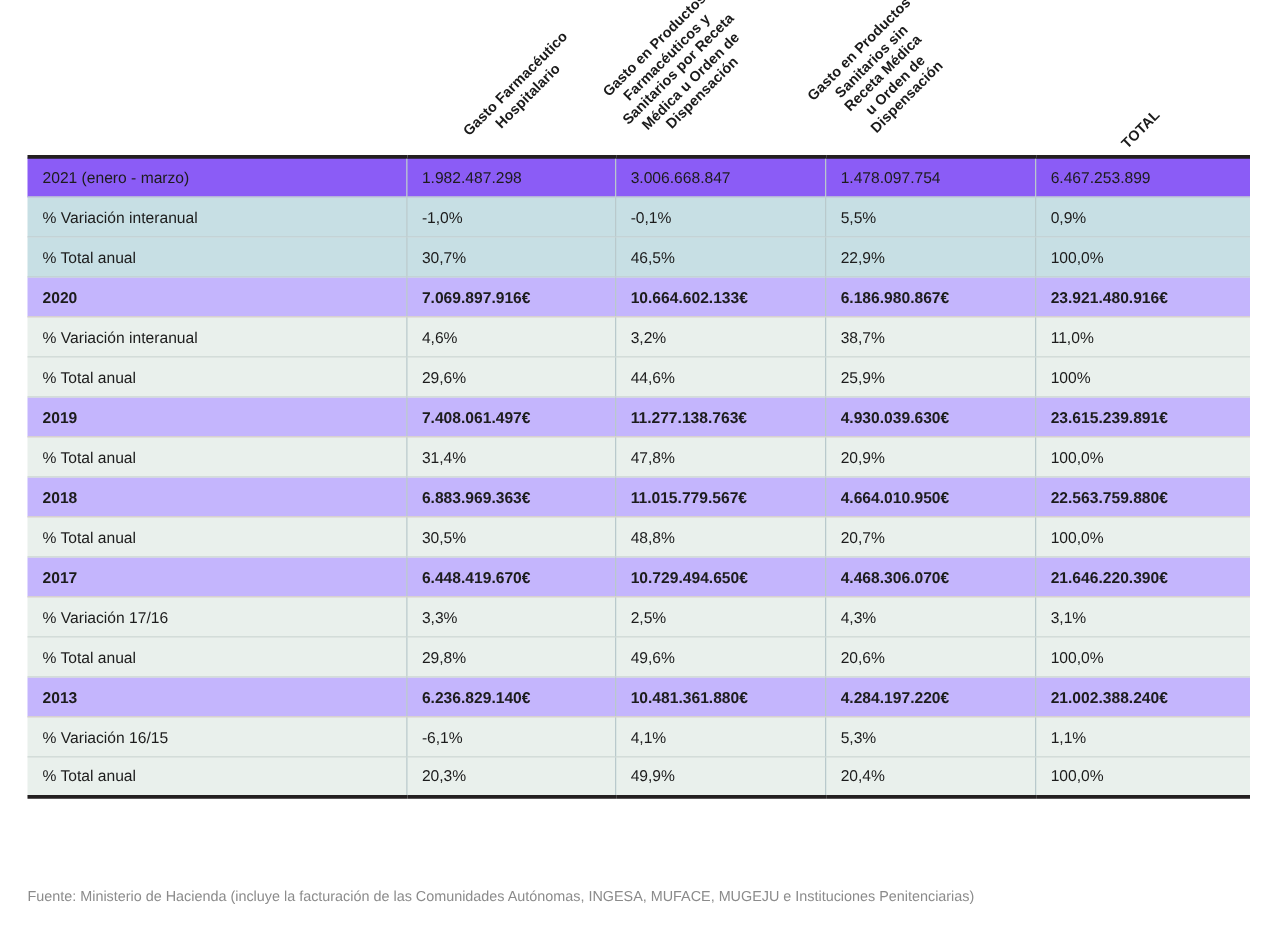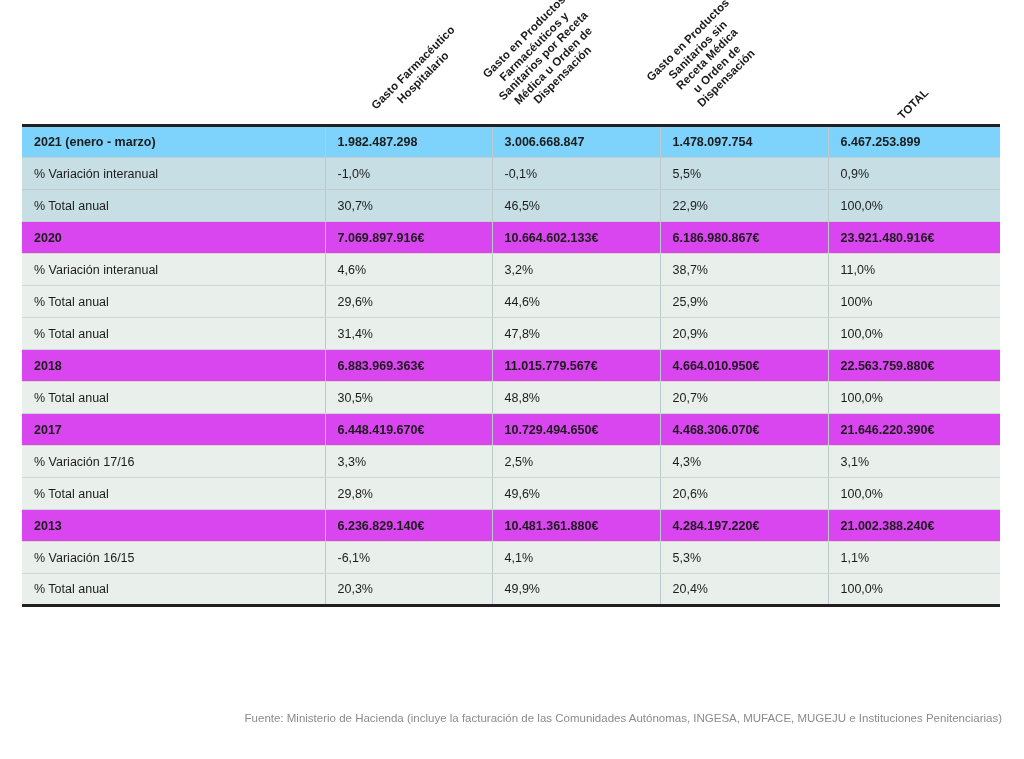--- a/index.html
+++ b/index.html
@@ -71,39 +71,39 @@
     border-bottom: 1px solid #c2cfd1;
     white-space: nowrap;
   }
   table.data td:last-child { border-right: none; }
 
   
   table.data tr.first-row td { border-top: 3px solid #231f20; }
   table.data tr.last-row  td { border-bottom: 3px solid #231f20; }
 
   
-  tr.blue-head td { background: #7dd3fc; font-weight: bold; }
+  tr.blue-head td { background: #8b5cf6; font-weight: normal; }
   tr.blue-sub  td { background: #c7dfe4; }
 
   
-  tr.year-head td { background: #d946ef; font-weight: bold; border-bottom-color: #ddd9c4; }
+  tr.year-head td { background: #c4b5fd; font-weight: bold; border-bottom-color: #ddd9c4; }
   
   tr.sub td { background: #e9f0ec; border-bottom-color: #ccd6d2; }
 
   
   .notes {
     position: absolute;
     left: 22px;
     top: 708px;
     width: 980px;
     font-size: 11.5px;
     color: #8b8b8b;
     line-height: 21px;
   }
-  .notes div { white-space: nowrap; text-align: right; }
+  .notes div { white-space: nowrap; }
 </style>
 </head>
 <body>
 
 <div class="page">
 
   <div class="headers">
     <div class="col-head" style="left:388px;">
         <span class="l">Gasto Farmacéutico</span>
         <span class="l">Hospitalario</span>
@@ -172,20 +172,27 @@
             <td>38,7%</td>
             <td>11,0%</td>
           </tr>
           <tr class="sub">
             <td>% Total anual</td>
             <td>29,6%</td>
             <td>44,6%</td>
             <td>25,9%</td>
             <td>100%</td>
           </tr>
+          <tr class="year-head">
+            <td>2019</td>
+            <td>7.408.061.497€</td>
+            <td>11.277.138.763€</td>
+            <td>4.930.039.630€</td>
+            <td>23.615.239.891€</td>
+          </tr>
           <tr class="sub">
             <td>% Total anual</td>
             <td>31,4%</td>
             <td>47,8%</td>
             <td>20,9%</td>
             <td>100,0%</td>
           </tr>
           <tr class="year-head">
             <td>2018</td>
             <td>6.883.969.363€</td>

